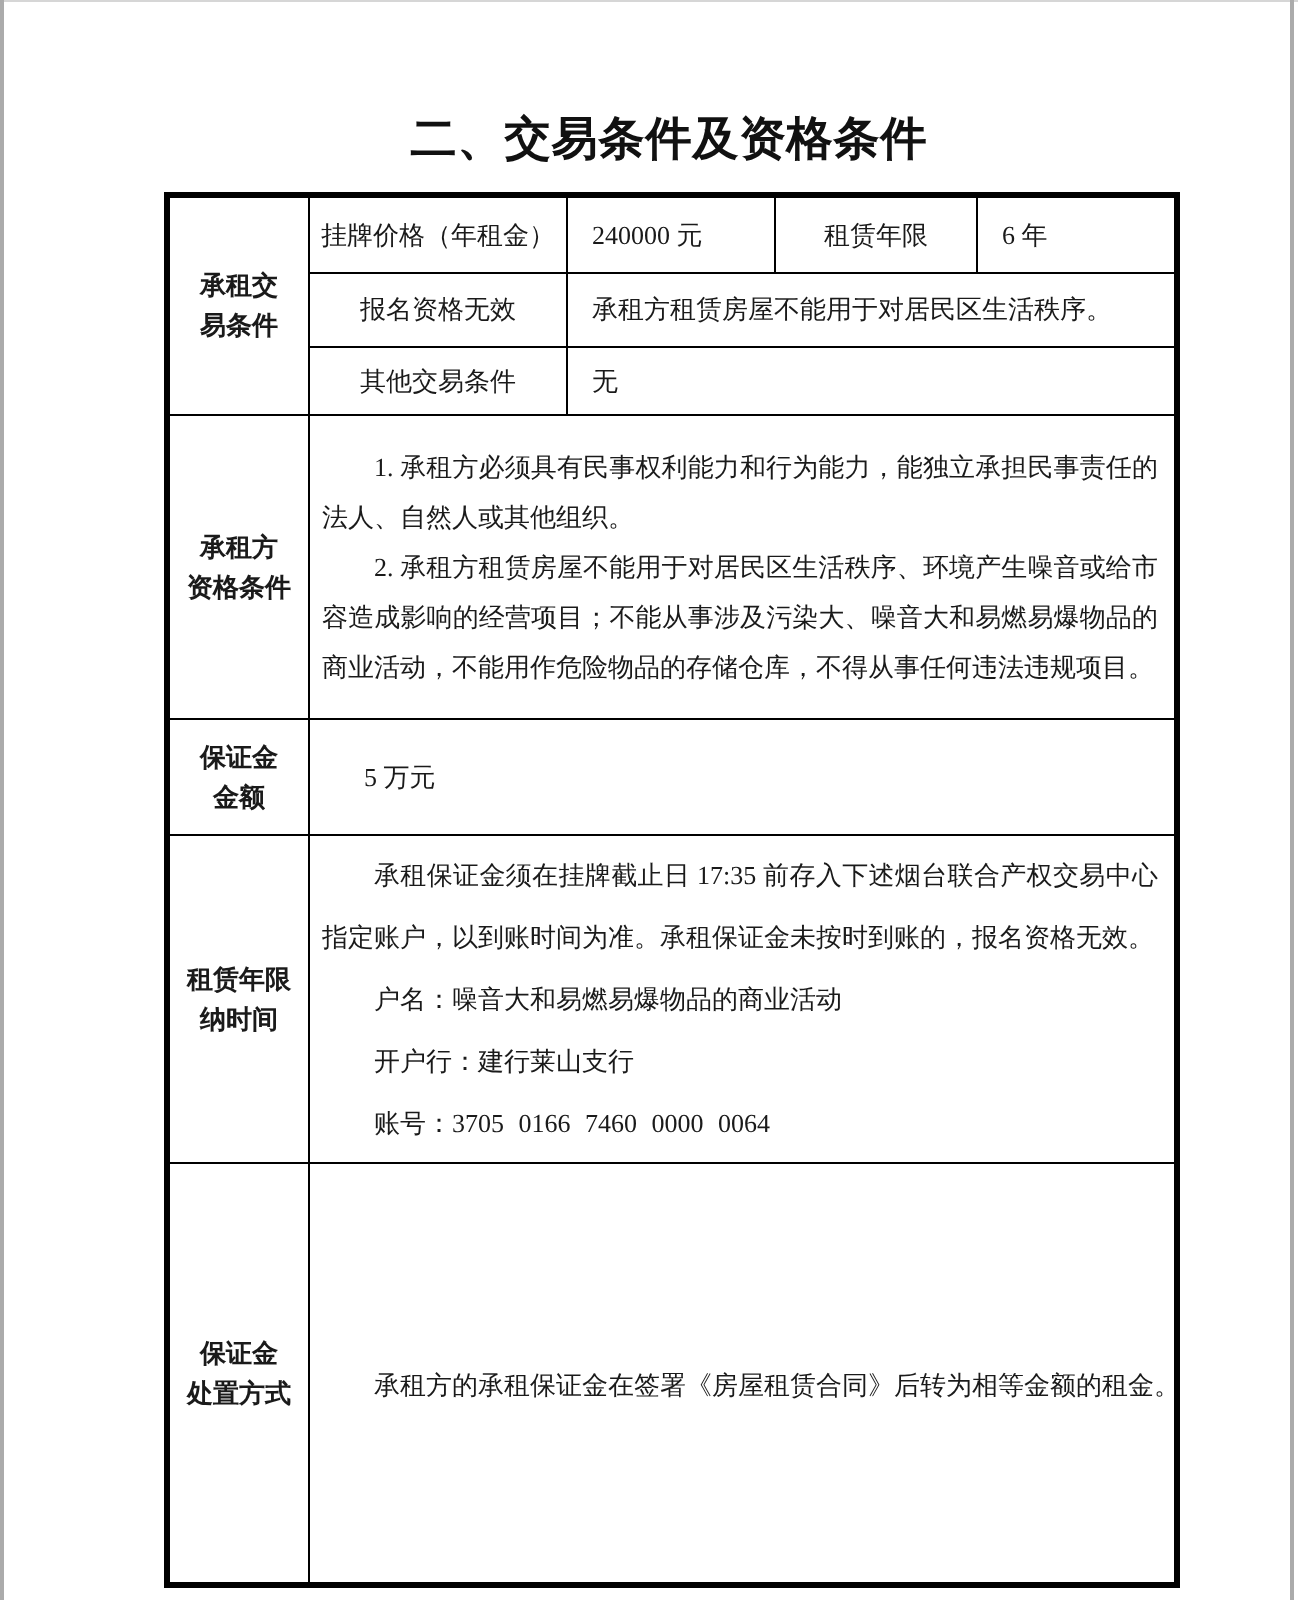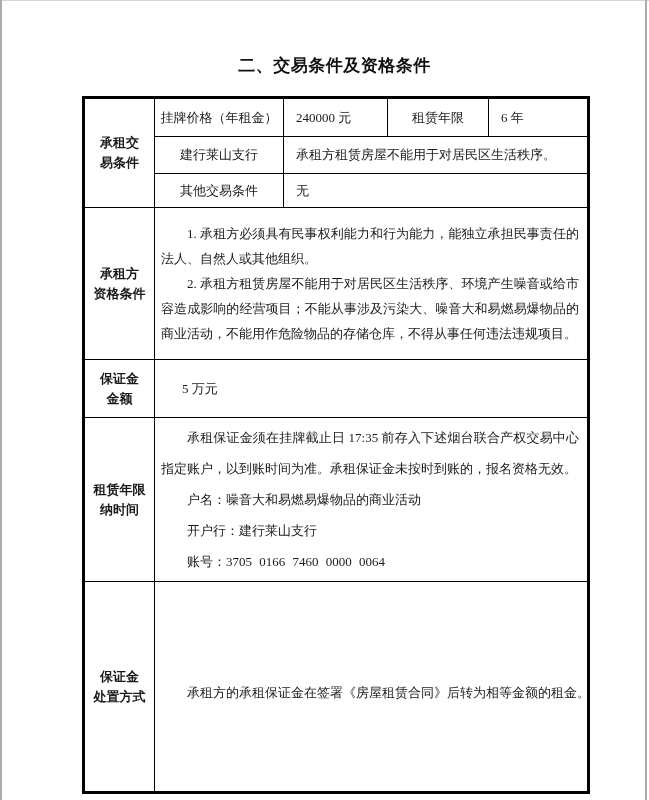--- a/index.html
+++ b/index.html
@@ -26,21 +26,21 @@
     left: 0; top: 0;
     width: 649px; height: 1px;
     background: #d6d6d6;
   }
   .doc-title {
     position: absolute;
     top: 54px;
     left: 82px;
     width: 505px;
     text-align: center;
-    font-size: 17px;
+    font-size: 23px;
     font-weight: bold;
     letter-spacing: 0.5px;
     color: #111;
   }
   table.form-table {
     position: absolute;
     left: 82px;
     top: 96px;
     width: 505px;
     border-collapse: collapse;
@@ -125,21 +125,21 @@
     <tbody>
       <tr class="r1">
         <td class="rowlabel" rowspan="3">承租交
 易条件</td>
         <td class="sublabel">挂牌价格（年租金）</td>
         <td class="val">240000 元</td>
         <td class="sublabel">租赁年限</td>
         <td class="val val6">6 年</td>
       </tr>
       <tr class="r2">
-        <td class="sublabel">建行莱山支行</td>
+        <td class="sublabel">报名资格无效</td>
         <td class="val" colspan="3">承租方租赁房屋不能用于对居民区生活秩序。</td>
       </tr>
       <tr class="r3">
         <td class="sublabel">其他交易条件</td>
         <td class="val" colspan="3">无</td>
       </tr>
       <tr class="r4">
         <td class="rowlabel">承租方
 资格条件</td>
         <td class="content" colspan="4">

